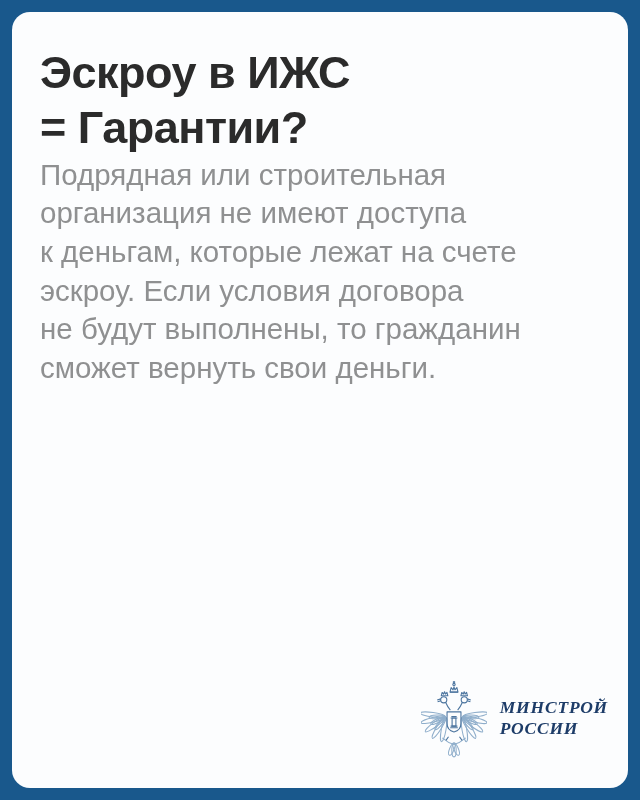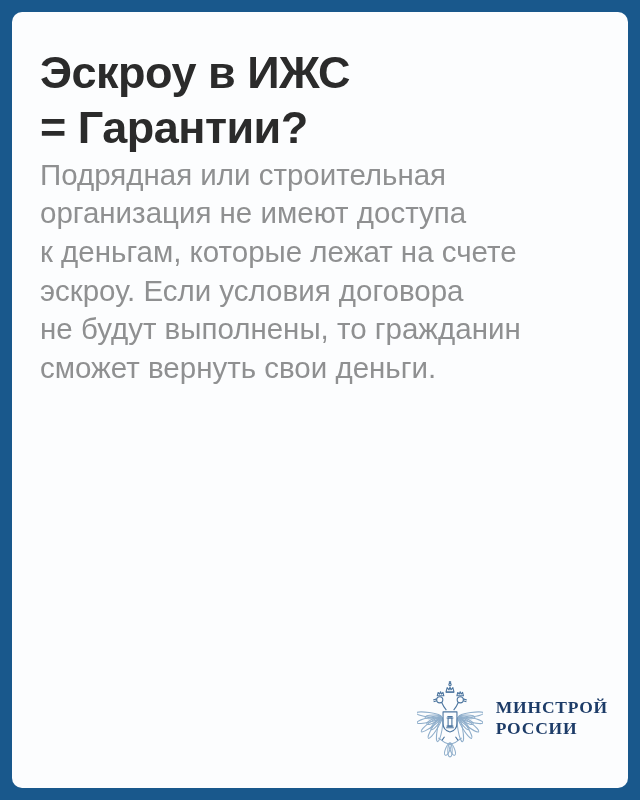--- a/index.html
+++ b/index.html
@@ -13,21 +13,21 @@
     width: 640px;
     height: 800px;
     background: #19588C;
     padding: 12px;
   }
   .card {
     position: relative;
     width: 616px;
     height: 776px;
     background: #FCFDFE;
-    border-radius: 10px;
+    border-radius: 18px;
     padding: 26px 28px 0 28px;
   }
   .card-title {
     margin-top: 8px;
     font-size: 45px;
     line-height: 1.22;
     font-weight: bold;
     color: #2B2B2B;
     letter-spacing: -0.5px;
     white-space: pre-line;
@@ -39,20 +39,21 @@
     color: #8F9091;
     white-space: pre-line;
   }
   .logo {
     position: absolute;
     right: 20px;
     bottom: 26px;
     display: flex;
     align-items: center;
     gap: 13px;
+    font-style: italic;
   }
   .emblem { display: block; width: 66px; height: 82px; }
   .emblem svg { display: block; width: 100%; height: 100%; }
   .org-name {
     font-family: "Liberation Serif", "DejaVu Serif", serif;
     font-weight: bold;
     font-size: 17.5px;
     line-height: 1.22;
     letter-spacing: 0.8px;
     color: #1D3C68;

